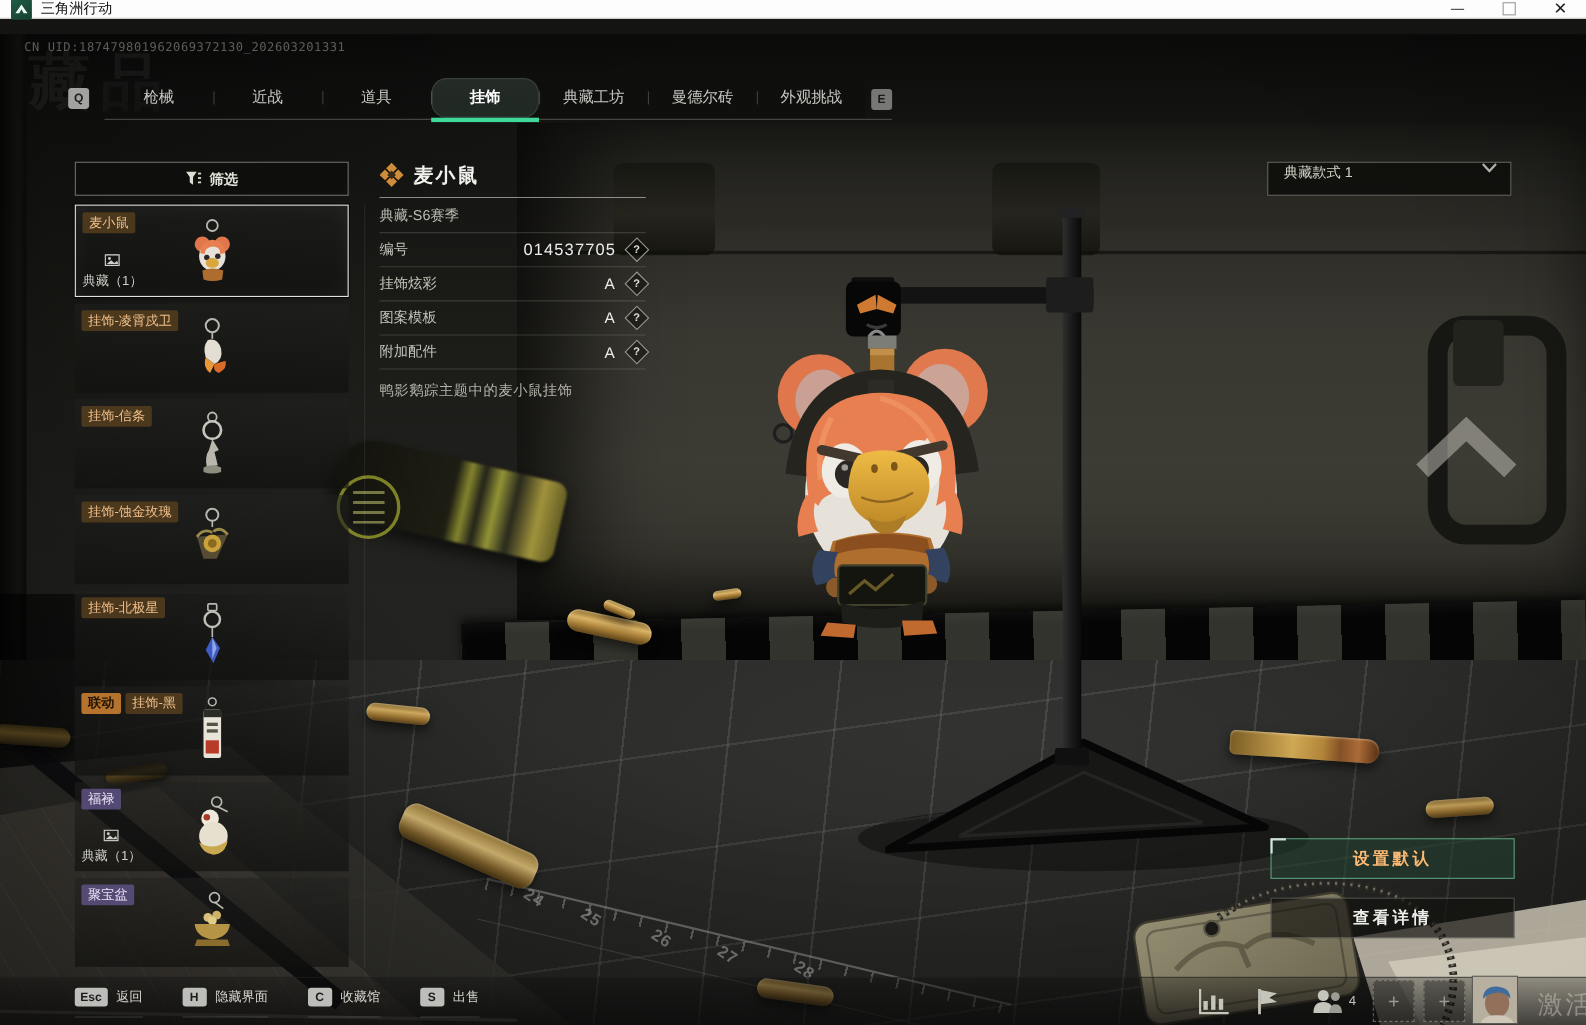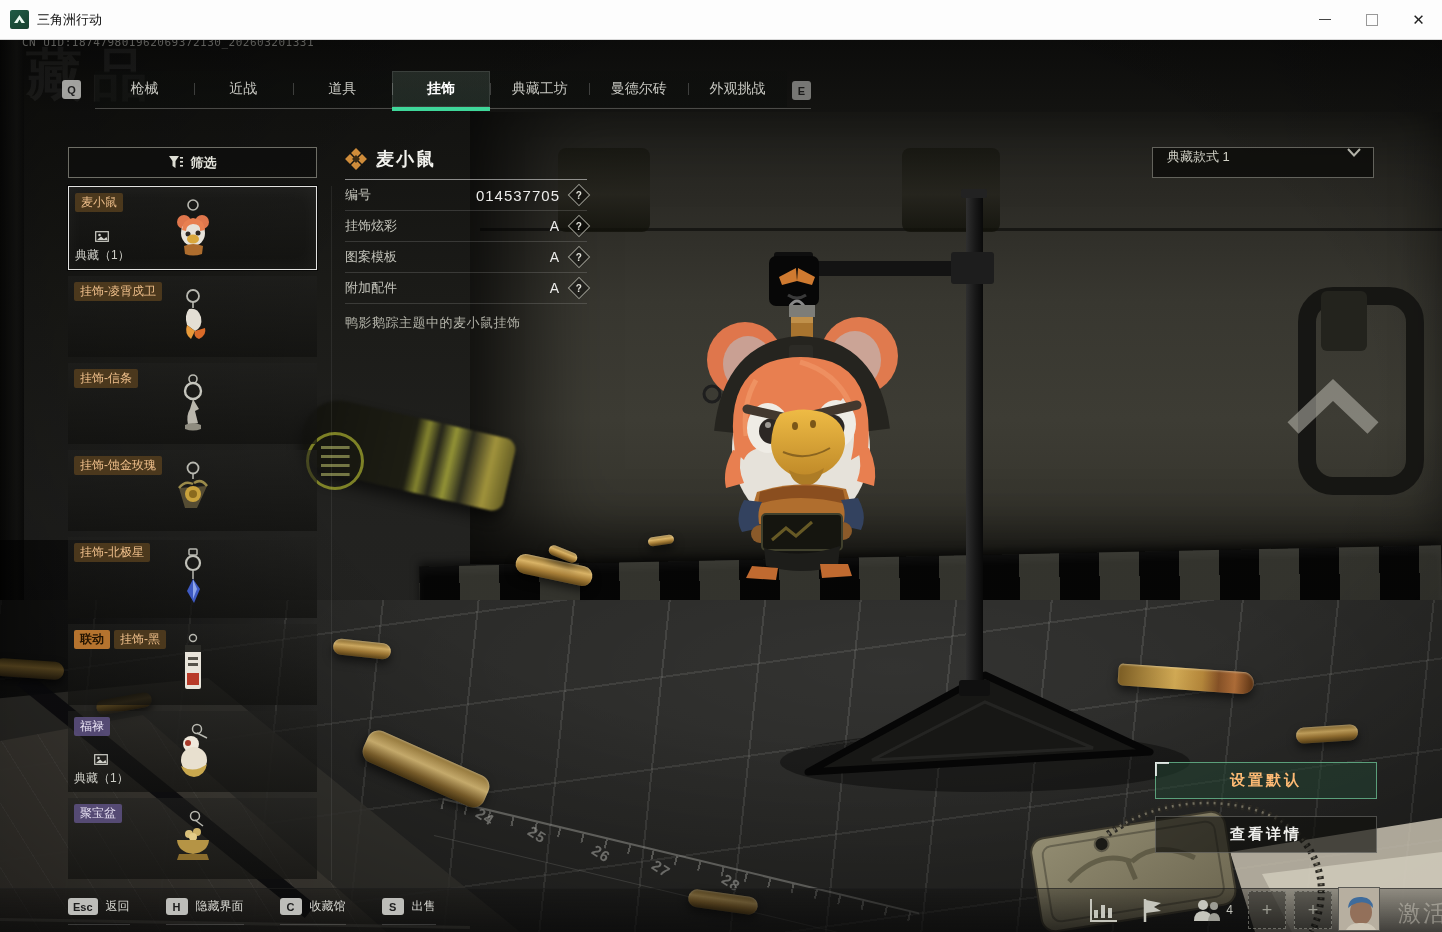--- a/index.html
+++ b/index.html
@@ -1,20 +1,20 @@
 <!DOCTYPE html>
 <html><head>
 <meta charset="utf-8">
 <style>
   html,body{margin:0;padding:0;background:#000;}
   .screen{position:relative;width:1442px;height:932px;overflow:hidden;background:#141412;
           font-family:"Liberation Sans","DejaVu Sans",sans-serif;-webkit-font-smoothing:antialiased;}
 
   
-  .titlebar{position:absolute;top:0;left:0;width:1442px;height:40px;background:#fdfdfd;z-index:40;
+  .titlebar{position:absolute;top:0;left:0;width:1442px;height:17px;background:#fdfdfd;z-index:40;
             display:flex;align-items:center;border-bottom:1px solid #d8d8d8;box-sizing:border-box;}
   .app-logo{width:19px;height:19px;margin-left:10px;background:linear-gradient(145deg,#1f5c45,#17402f);
             border-radius:2px;display:flex;align-items:center;justify-content:center;}
   .app-title{margin-left:8px;font-size:13px;color:#111;}
   .wincontrols{margin-left:auto;display:flex;height:100%;}
   .winbtn{width:47px;height:100%;display:flex;align-items:center;justify-content:center;color:#333;}
   .glyph-min{width:12px;height:0;border-top:1.5px solid #444;}
   .glyph-max{width:10px;height:10px;border:1.2px solid #999;}
   .glyph-close{font-size:15px;color:#222;line-height:1;}
 
@@ -81,21 +81,21 @@
   .bg-watermark{position:absolute;top:38px;left:26px;z-index:9;font-size:56px;font-weight:bold;
        color:rgba(255,255,255,0.05);letter-spacing:10px;}
   .keybadge{position:absolute;z-index:11;width:19px;height:19px;border-radius:3px;background:rgba(188,188,184,0.85);
        color:#1e1e1e;font-size:11px;font-weight:bold;display:flex;align-items:center;justify-content:center;}
   .tabbar{position:absolute;top:71px;left:95px;width:692px;height:36px;z-index:10;display:flex;
        background:linear-gradient(180deg,rgba(12,14,12,0.35),rgba(12,14,12,0.6));}
   .tab{flex:1;display:flex;align-items:center;justify-content:center;font-size:14px;color:#c7c7c1;
        position:relative;cursor:default;}
   .tab:not(:first-child)::before{content:'';position:absolute;left:0;top:12px;height:12px;width:1px;background:rgba(255,255,255,0.2);}
   .tab.active{background:linear-gradient(180deg,rgba(96,116,104,0.28),rgba(58,78,68,0.4));color:#fff;font-weight:bold;
-       box-shadow:inset 0 0 0 1px rgba(255,255,255,0.1);}
+       box-shadow:inset 0 0 0 1px rgba(255,255,255,0.1);border-radius:14px;}
   .tab.active::after{content:'';position:absolute;left:0;right:0;bottom:-4px;height:4px;background:#3fd79a;}
   .tabline{position:absolute;top:108px;left:95px;width:716px;height:1px;background:rgba(205,205,200,0.3);z-index:9;}
 
   .filter-btn{position:absolute;top:147px;left:68px;width:249px;height:31px;z-index:10;box-sizing:border-box;
        border:1px solid #6e6e66;background:rgba(14,14,12,0.8);display:flex;align-items:center;justify-content:center;
        gap:8px;font-size:13px;font-weight:bold;color:#e3e3db;}
   .cards{position:absolute;top:186px;left:68px;width:249px;z-index:10;}
   .card{position:relative;height:81px;margin-bottom:6px;box-sizing:border-box;
        background:linear-gradient(180deg,rgba(32,32,30,0.55),rgba(16,16,14,0.68));}
   .card.selected{height:84px;border:1px solid #e2e2e0;box-shadow:0 0 0 1px rgba(0,0,0,0.6),inset 0 0 20px rgba(255,255,255,0.05);}
@@ -462,20 +462,21 @@
     <div class="detail-title">
       <svg width="22" height="22" viewBox="0 0 22 22">
         <rect x="7.5" y="1.5" width="7" height="7" transform="rotate(45 11 5)" fill="#cf8c3a"></rect>
         <rect x="7.5" y="13.5" width="7" height="7" transform="rotate(45 11 17)" fill="#cf8c3a"></rect>
         <rect x="1.5" y="7.5" width="7" height="7" transform="rotate(45 5 11)" fill="#cf8c3a"></rect>
         <rect x="13.5" y="7.5" width="7" height="7" transform="rotate(45 17 11)" fill="#cf8c3a"></rect>
         <rect x="8.2" y="8.2" width="5.6" height="5.6" transform="rotate(45 11 11)" fill="#3c2c14"></rect>
       </svg>
       <span>麦小鼠</span>
     </div>
+    <div class="detail-season">典藏-S6赛季</div>
     <div class="drow">
       <span>编号</span>
       <span class="dval" style="font-size:15px;">014537705</span>
       <div class="help">
           <span>?</span>
         </div>
     </div>
     <div class="drow">
       <span>挂饰炫彩</span>
       <span class="dval">A</span>

